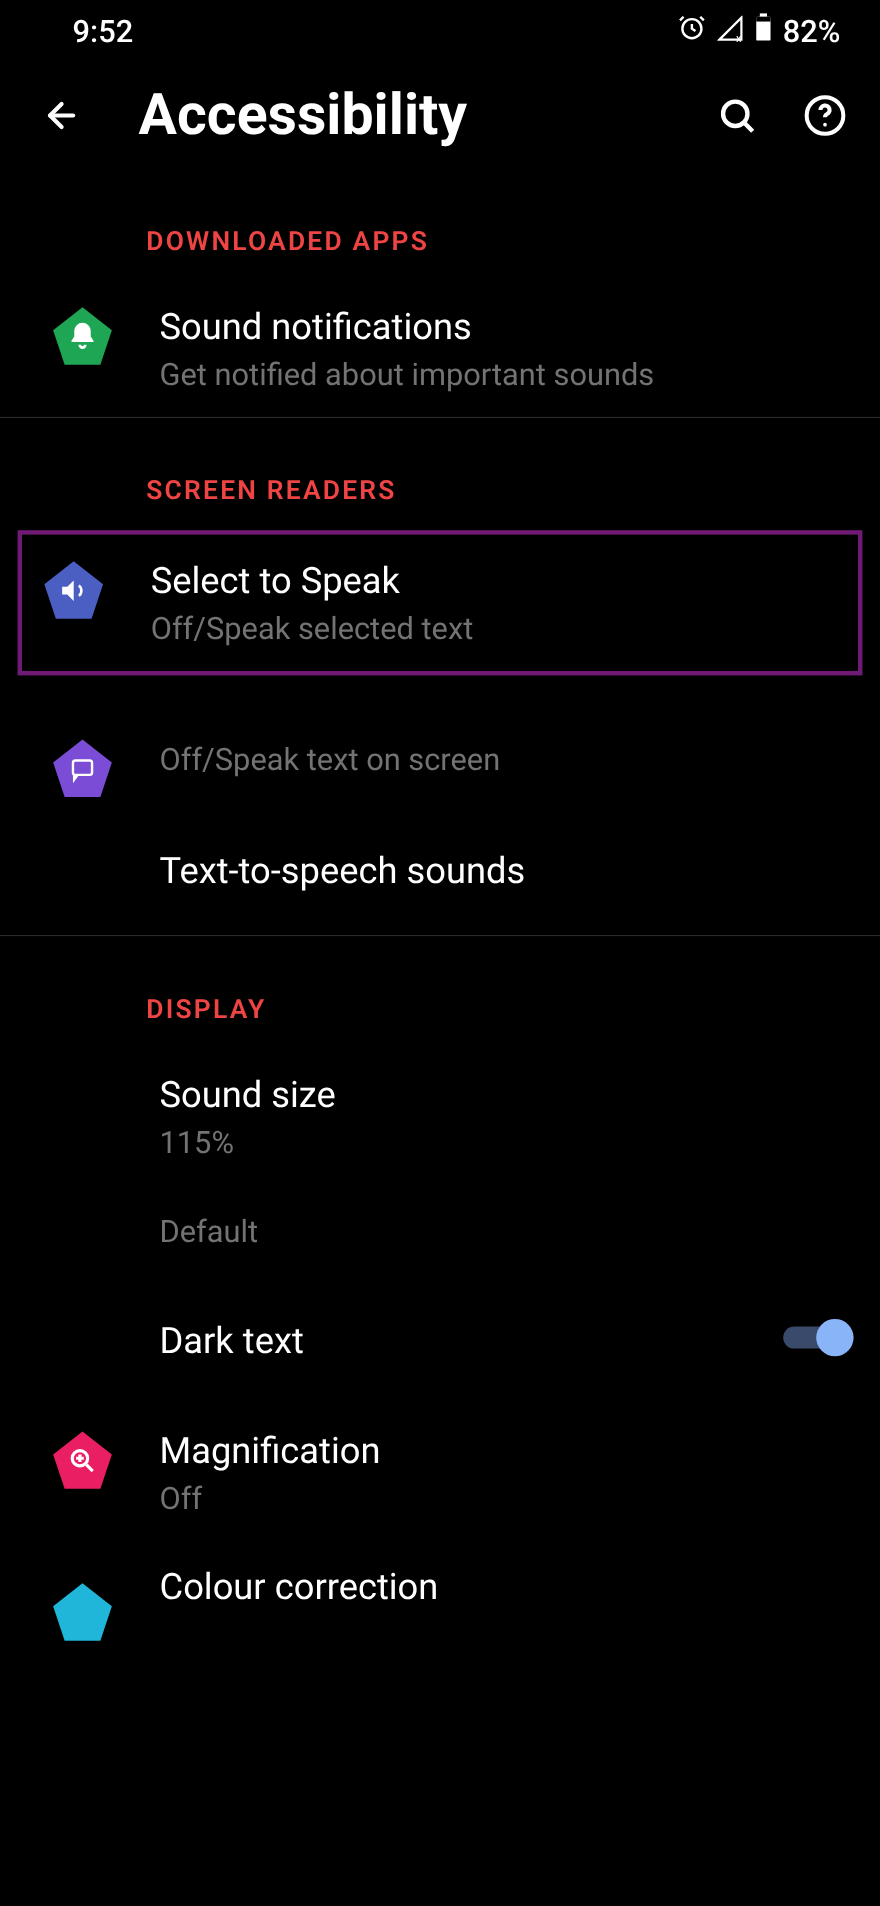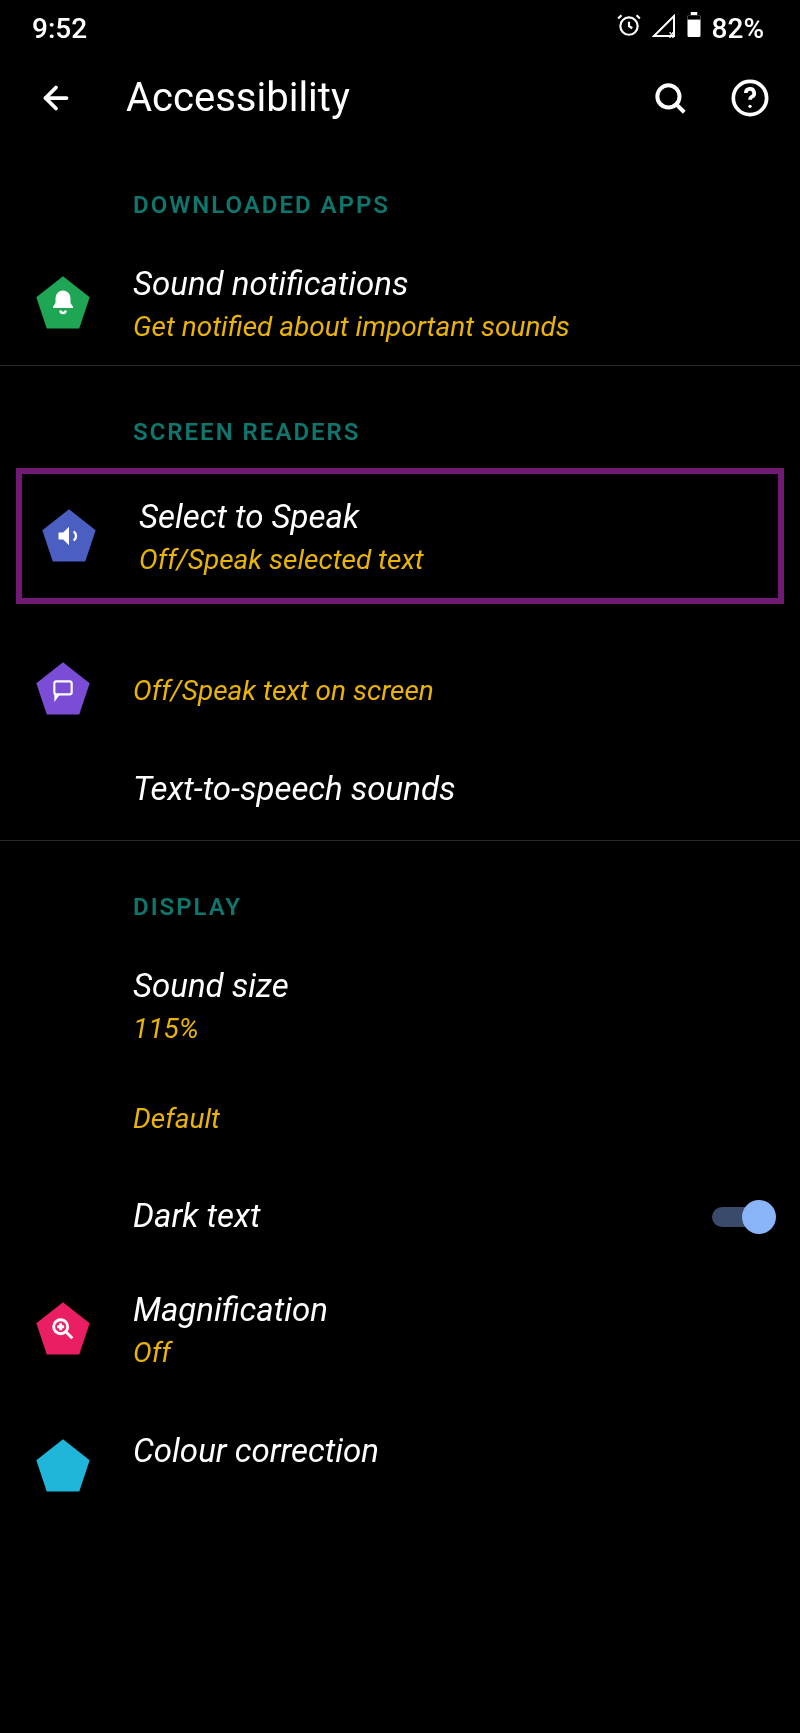--- a/index.html
+++ b/index.html
@@ -9,70 +9,69 @@
     background: #000;
     color: #fff;
     font-family: Roboto, "Segoe UI", Arial, sans-serif;
     overflow: hidden;
   }
   
   .status-bar {
     display: flex;
     justify-content: space-between;
     align-items: center;
-    padding: 10px 36px 10px 32px;
+    padding: 10px 36px 10px 66px;
     height: 56px;
     font-size: 28px;
     font-weight: 500;
   }
   .status-right {
     display: flex;
     align-items: center;
     gap: 10px;
   }
   .status-right .ico { display:inline-block; }
   
   .app-bar {
     display: flex;
     align-items: center;
     padding: 18px 28px 18px 34px;
     gap: 48px;
   }
   .app-bar-title {
-    font-size: 40px;
-    font-weight: 400;
+    font-size: 52px;
+    font-weight: 700;
     flex: 1;
   }
   .app-bar-actions {
     display:flex;
     gap: 36px;
     align-items:center;
   }
   .icon-btn {
     width: 44px; height: 44px;
     display:flex; align-items:center; justify-content:center;
     cursor:pointer;
   }
   
   .section-header {
     padding: 52px 0 22px 133px;
-    color: #0f766e;
+    color: #ef4444;
     font-size: 24px;
     font-weight: 600;
     letter-spacing: 2px;
     text-transform: uppercase;
   }
   
   .item {
     display:flex;
-    align-items:center;
-    padding: 22px 30px 22px 30px;
+    align-items:flex-start;
+    padding: 22px 30px 22px 42px;
     min-height: 100px;
     cursor:pointer;
-    font-style:italic;
   }
   .item-icon {
     width: 103px;
     display:flex;
     align-items:center;
     justify-content:flex-start;
     padding-left: 4px;
   }
   .pentagon {
     width: 58px; height: 58px;
@@ -82,29 +81,29 @@
   .pentagon svg.shape { position:absolute; top:0; left:0; }
   .pentagon .inner { position:relative; z-index:1; display:flex; align-items:center; justify-content:center; width:100%; height:100%; }
   .item-text { flex:1; padding-right: 20px;}
   .item-title {
     font-size: 33px;
     color: #fff;
     line-height: 1.3;
   }
   .item-sub {
     font-size: 28px;
-    color: #eab308;
+    color: #737373;
     margin-top: 4px;
   }
   .divider {
     height: 1px;
     background: #2a2a2a;
   }
   .highlight-box {
-    border: 6px solid #701a75;
+    border: 4px solid #701a75;
     margin: 0 16px;
   }
   .highlight-box .item { padding-left: 14px; padding-right:14px;}
   
   .toggle {
     width: 58px; height: 34px;
     position:relative;
   }
   .toggle-track {
     position:absolute; top:7px; left:0;

